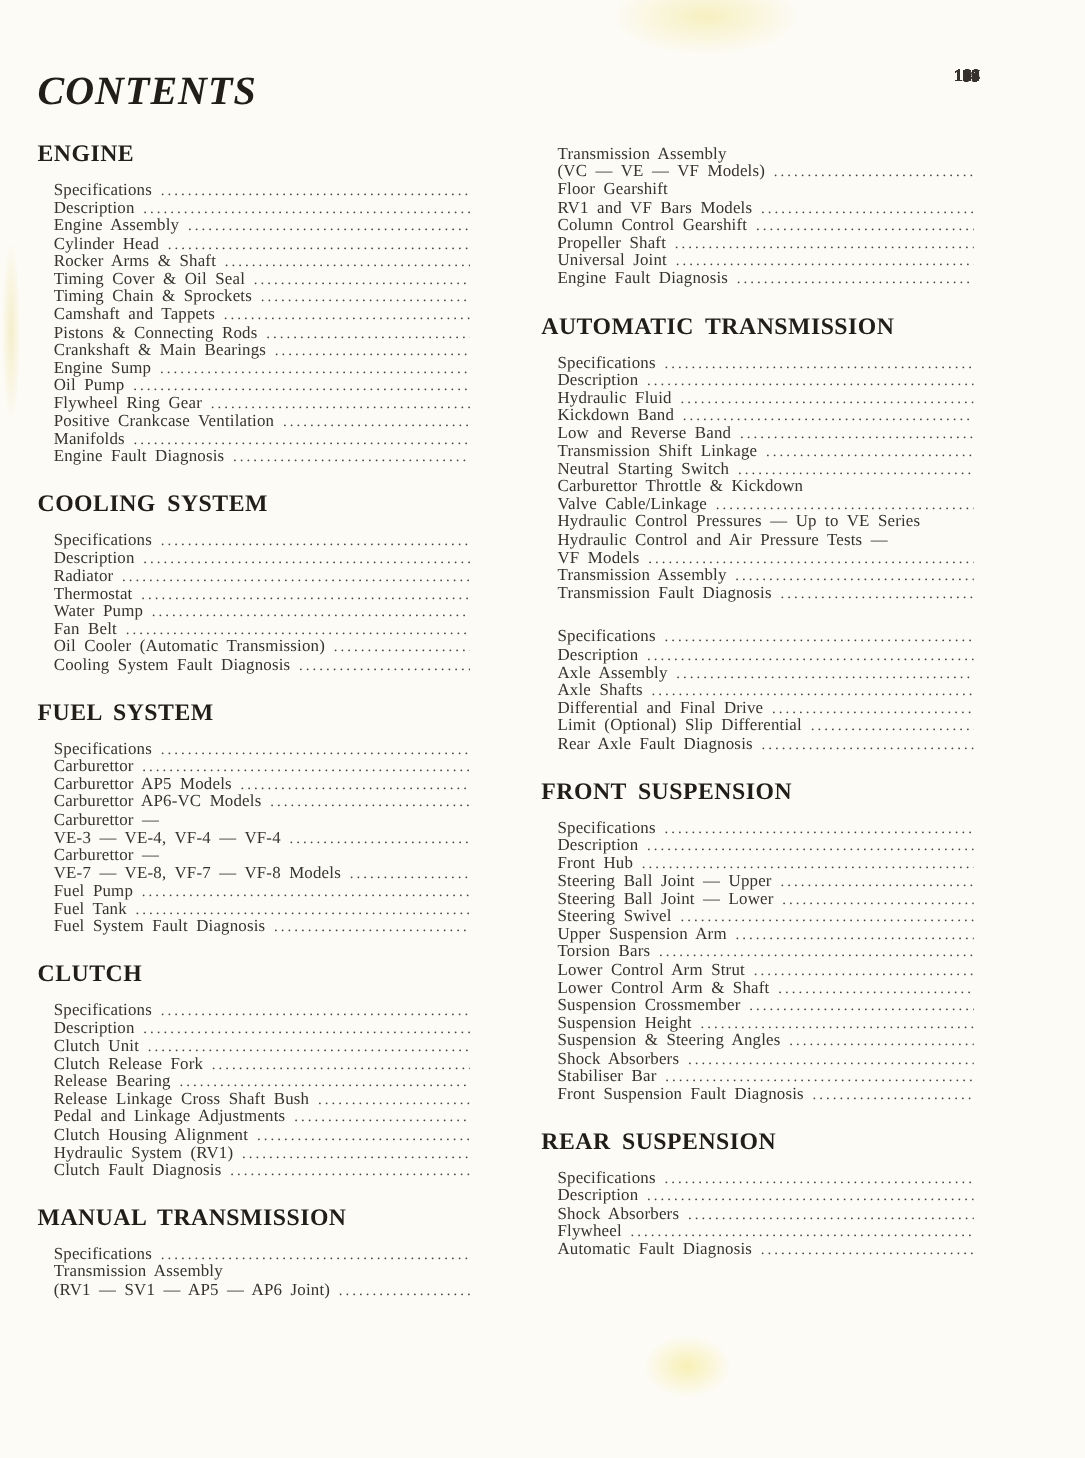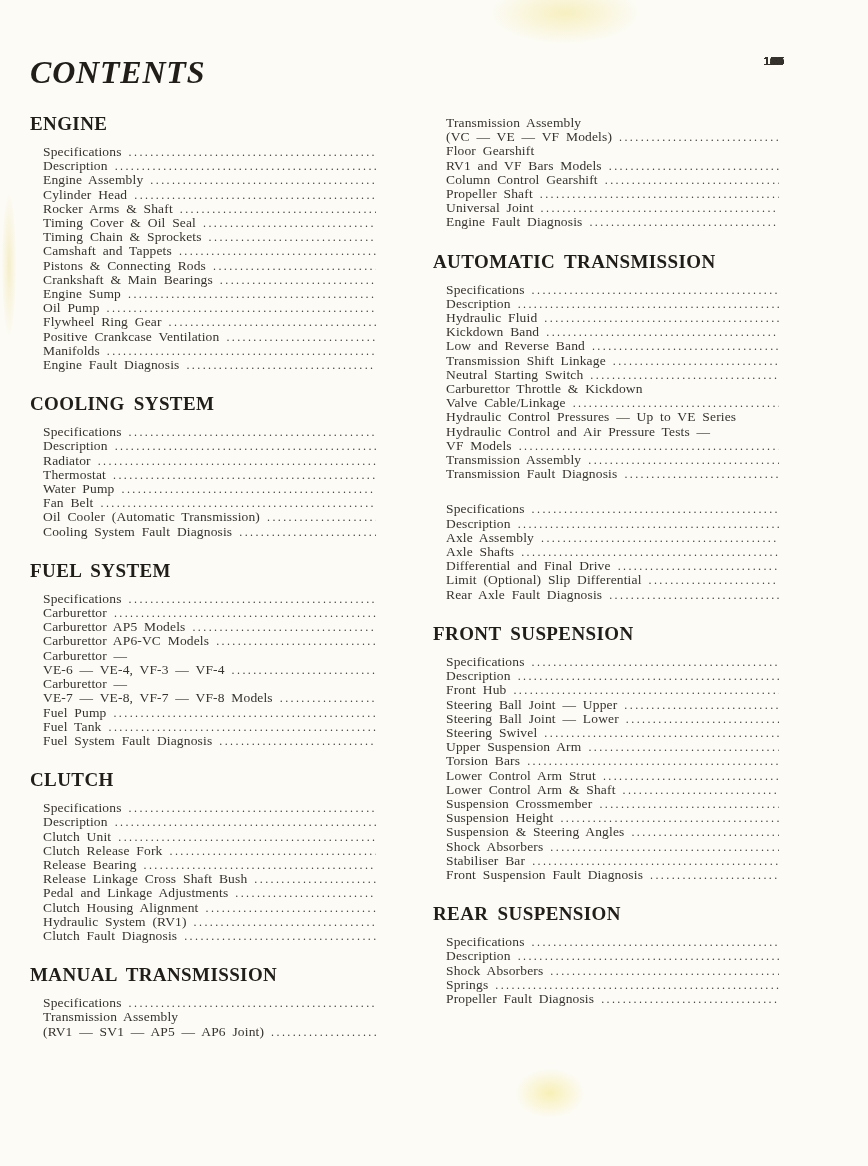--- a/index.html
+++ b/index.html
@@ -276,21 +276,21 @@
               </div>
               <div class="entry">
                 <span class="label">Carburettor AP6-VC Models</span>
                 <span class="dots"></span>
                 <span class="page">58</span>
               </div>
               <div class="entry">
                 <span class="label">Carburettor —</span>
               </div>
               <div class="entry">
-                <span class="label">VE-6 — VE-4, VF-3 — VF-4</span>
+                <span class="label">VE-3 — VE-4, VF-4 — VF-4</span>
                 <span class="dots"></span>
                 <span class="page">62</span>
               </div>
               <div class="entry">
                 <span class="label">Carburettor —</span>
               </div>
               <div class="entry">
                 <span class="label">VE-7 — VE-8, VF-7 — VF-8 Models</span>
                 <span class="dots"></span>
                 <span class="page">71</span>
@@ -634,26 +634,26 @@
                 <span class="label">Description</span>
                 <span class="dots"></span>
                 <span class="page">171</span>
               </div>
               <div class="entry">
                 <span class="label">Shock Absorbers</span>
                 <span class="dots"></span>
                 <span class="page">171</span>
               </div>
               <div class="entry">
-                <span class="label">Springs</span>
+                <span class="label">Flywheel</span>
                 <span class="dots"></span>
                 <span class="page">172</span>
               </div>
               <div class="entry">
-                <span class="label">Propeller Fault Diagnosis</span>
+                <span class="label">Automatic Fault Diagnosis</span>
                 <span class="dots"></span>
                 <span class="page">172</span>
               </div>
             </div>
           </section>
         </div>
     </div>
   </div>
 </div>
 

